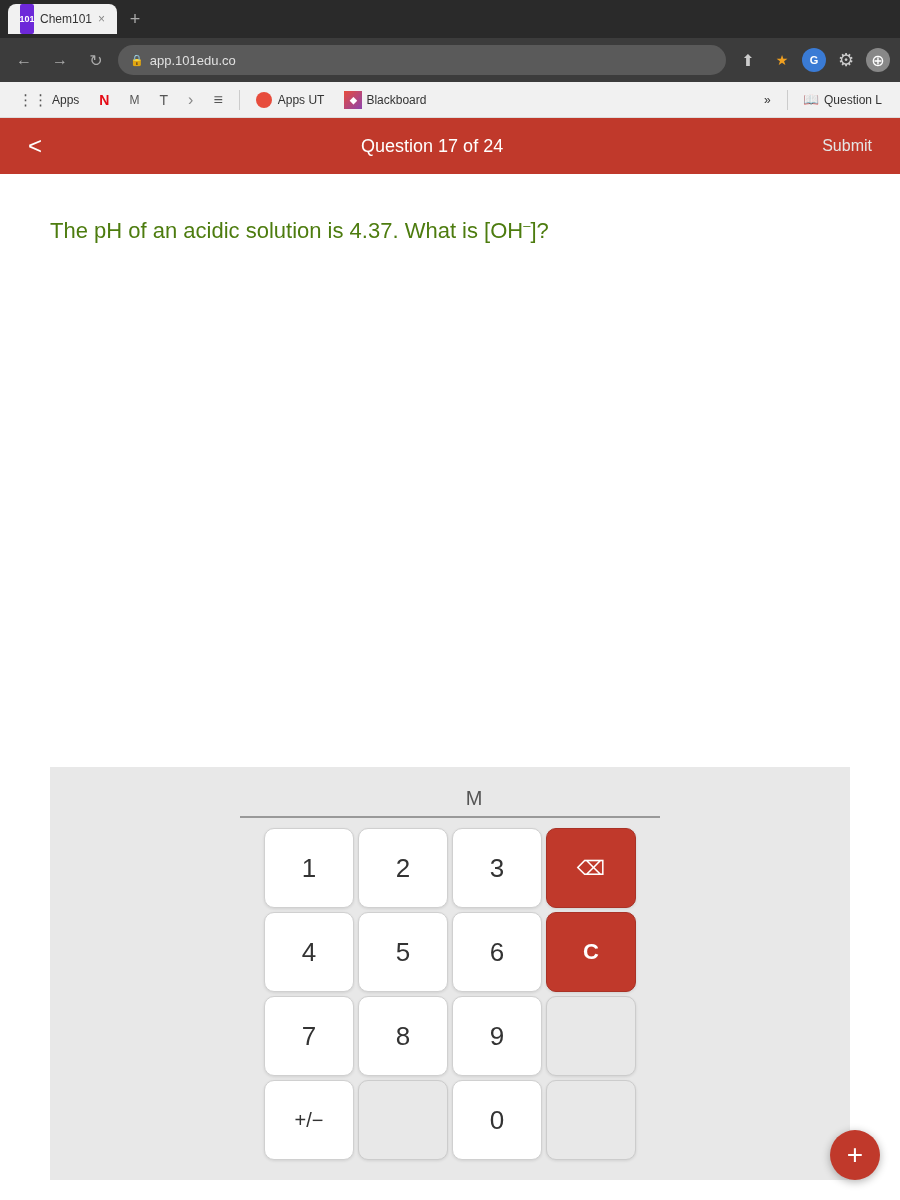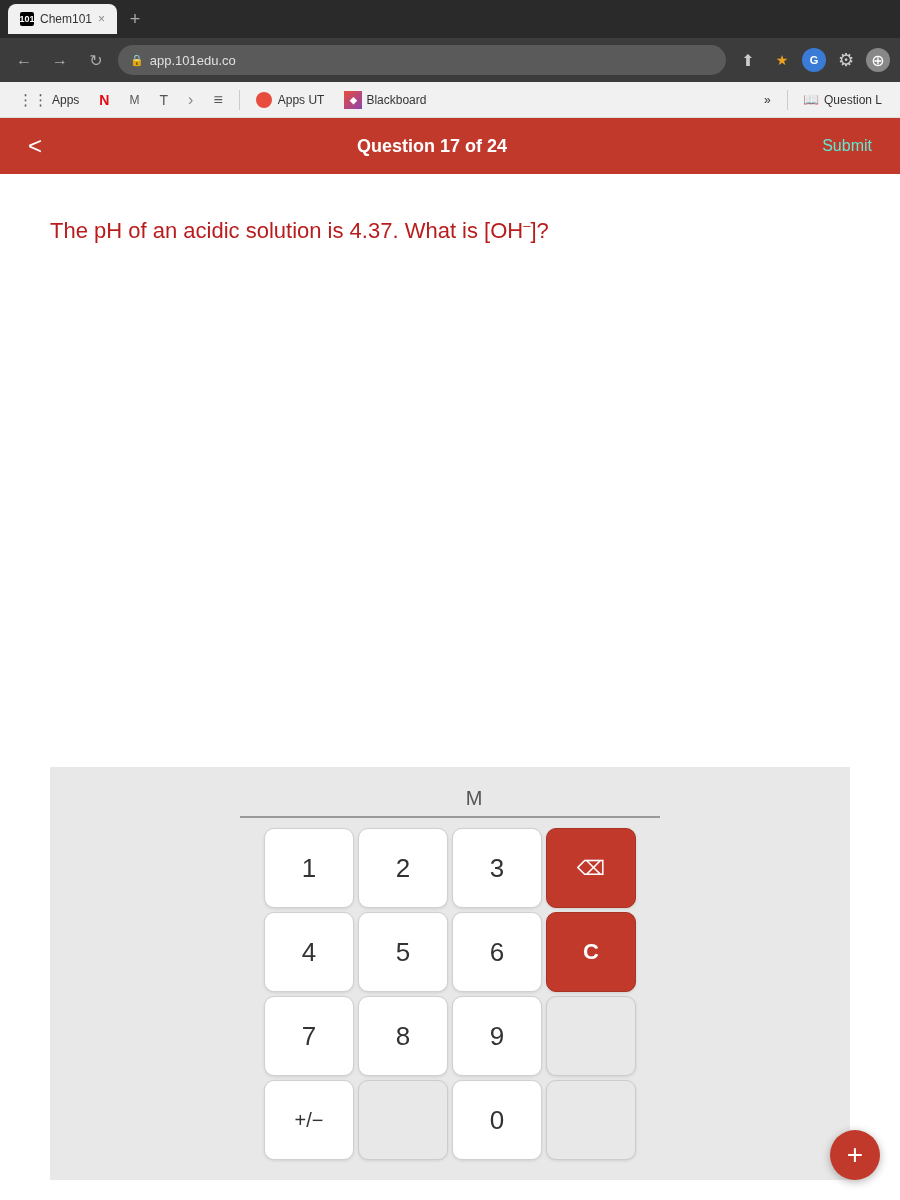--- a/index.html
+++ b/index.html
@@ -37,22 +37,22 @@
       background: #3c3c3c;
       gap: 6px;
       cursor: pointer;
     }
     .tab.active {
       background: #f1f1f1;
       color: #333;
     }
     .tab-icon {
       width: 14px;
-      height: 14px;
-      background: #000000;
+      height: 30px;
+      background: #6d28d9;
       border-radius: 2px;
       display: inline-flex;
       align-items: center;
       justify-content: center;
       color: white;
       font-size: 9px;
       font-weight: bold;
     }
     .tab-close {
       font-size: 12px;
@@ -210,41 +210,41 @@
     }
     .quiz-back-btn {
       color: white;
       font-size: 24px;
       cursor: pointer;
       padding: 4px 8px;
     }
     .quiz-title {
       color: white;
       font-size: 18px;
-      font-weight: 700;
+      font-weight: 400;
     }
     .quiz-submit-btn {
-      color: #5eead4;
+      color: #e5e5e5;
       font-size: 16px;
       font-weight: 500;
       cursor: pointer;
       padding: 4px 8px;
     }
 
     
     .quiz-body {
       flex: 1;
       background: white;
       padding: 40px 50px 20px 50px;
       display: flex;
       flex-direction: column;
     }
     .question-text {
       font-size: 22px;
-      color: #b91c1c;
+      color: #4d7c0f;
       line-height: 1.5;
       font-weight: 400;
     }
     .question-text sup {
       font-size: 13px;
     }
 
     
     .calc-section {
       background: #e8e8e8;

